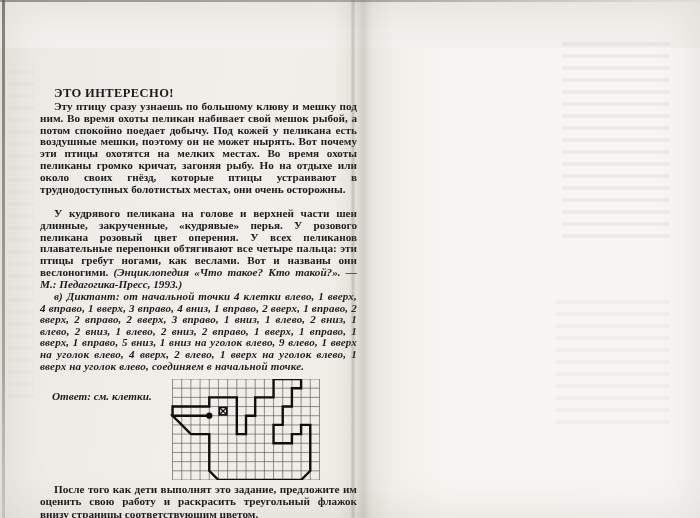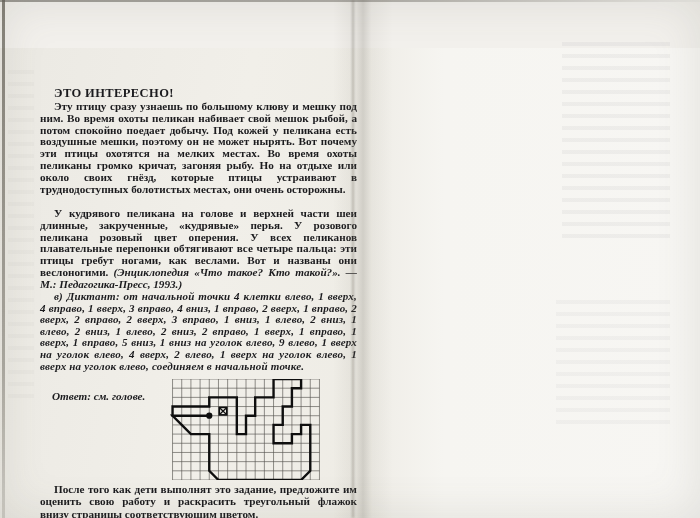--- a/index.html
+++ b/index.html
@@ -52,21 +52,21 @@
 
 <div class="photo">
 
   <div class="page page-left">
     <div class="lp">
       <h2 class="lp-title">ЭТО ИНТЕРЕСНО!</h2>
       <p class="body p1">Эту птицу сразу узнаешь по большому клюву и мешку под ним. Во время охоты пеликан набивает свой мешок рыбой, а потом спокойно поедает добычу. Под кожей у пеликана есть воздушные мешки, поэтому он не может нырять. Вот почему эти птицы охотятся на мелких местах. Во время охоты пеликаны громко кричат, загоняя рыбу. Но на отдыхе или около своих гнёзд, которые птицы устраивают в труднодоступных болотистых местах, они очень осторожны.</p>
       <p class="body p2"><span>У кудрявого пеликана на голове и верхней части шеи длинные, закрученные, «кудрявые» перья. У розового пеликана розовый цвет оперения. У всех пеликанов плавательные перепонки обтягивают все четыре пальца: эти птицы гребут ногами, как веслами. Вот и названы они веслоногими. </span><i>(Энциклопедия «Что такое? Кто такой?». — М.: Педагогика-Пресс, 1993.)</i></p>
       <p class="body dict"><b><i>в) Диктант:</i></b><i> от начальной точки 4 клетки влево, 1 вверх, 4 вправо, 1 вверх, 3 вправо, 4 вниз, 1 вправо, 2 вверх, 1 вправо, 2 вверх, 2 вправо, 2 вверх, 3 вправо, 1 вниз, 1 влево, 2 вниз, 1 влево, 2 вниз, 1 влево, 2 вниз, 2 вправо, 1 вверх, 1 вправо, 1 вверх, 1 вправо, 5 вниз, 1 вниз на уголок влево, 9 влево, 1 вверх на уголок влево, 4 вверх, 2 влево, 1 вверх на уголок влево, 1 вверх на уголок влево, соединяем в начальной точке.</i></p>
       <div class="answer-row">
-        <p class="answer"><b><i>Ответ:</i></b><i> см. голове.</i></p>
+        <p class="answer"><b><i>Ответ:</i></b><i> см. клетки.</i></p>
         <div class="figure" id="figure"><svg viewBox="0 0 160 110" width="152" height="101">
               <g stroke="#55534f" stroke-width="0.7">
                 <line x1="0" y1="0" x2="0" y2="110"></line>
                 <line x1="10" y1="0" x2="10" y2="110"></line>
                 <line x1="20" y1="0" x2="20" y2="110"></line>
                 <line x1="30" y1="0" x2="30" y2="110"></line>
                 <line x1="40" y1="0" x2="40" y2="110"></line>
                 <line x1="50" y1="0" x2="50" y2="110"></line>
                 <line x1="60" y1="0" x2="60" y2="110"></line>
                 <line x1="70" y1="0" x2="70" y2="110"></line>

